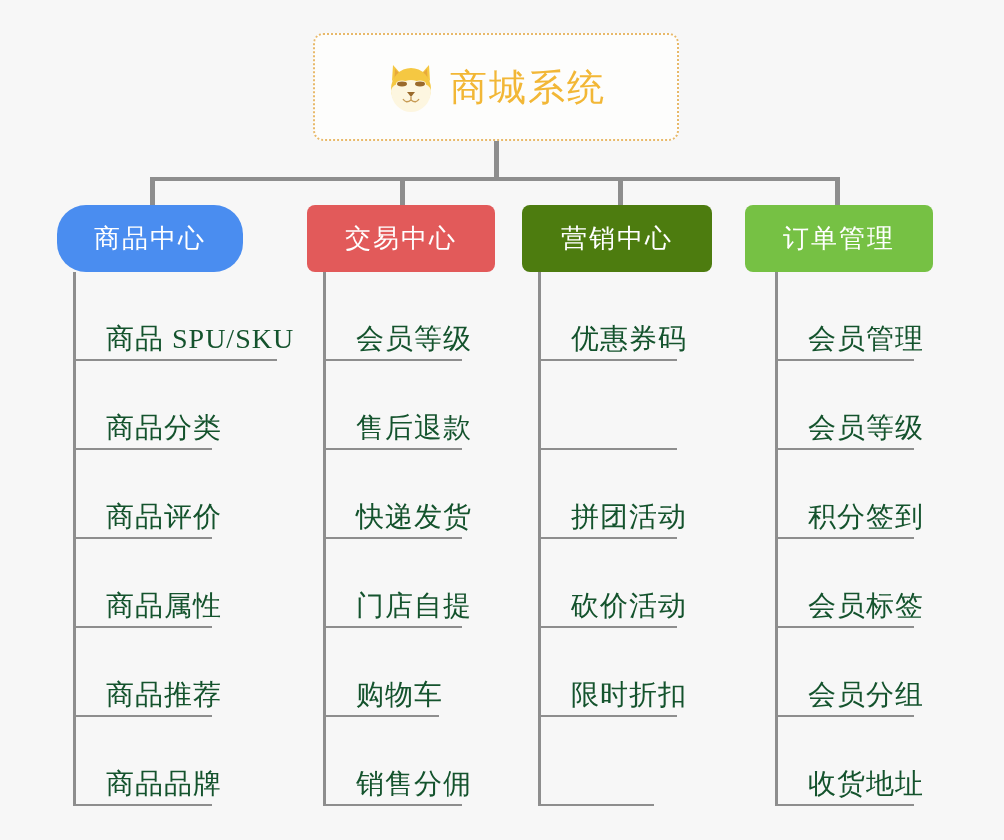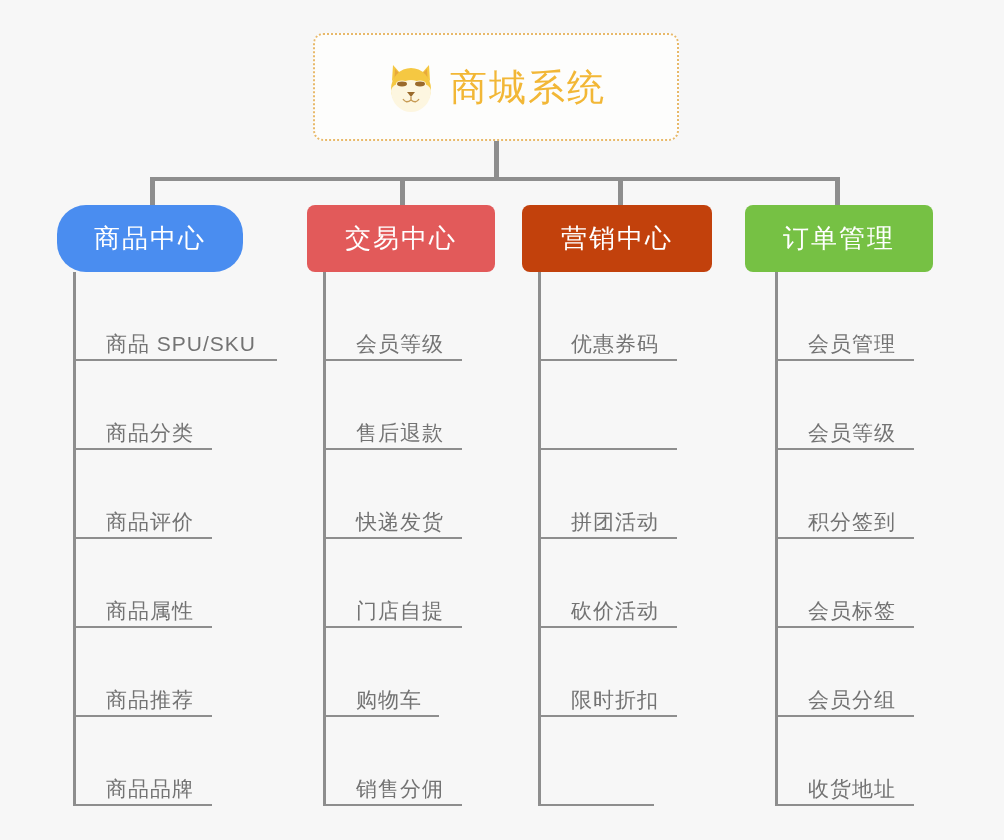--- a/index.html
+++ b/index.html
@@ -11,20 +11,21 @@
     height: 840px;
     background: #f7f7f7;
     font-family: "Liberation Sans", "DejaVu Sans", sans-serif;
     overflow: hidden;
   }
 
   #chart {
     position: relative;
     width: 1004px;
     height: 840px;
+    font-family: Liberation Serif, serif;
   }
 
   
   .root-node {
     position: absolute;
     left: 313px;
     top: 33px;
     width: 366px;
     height: 108px;
     box-sizing: border-box;
@@ -120,22 +121,22 @@
   }
   .leaf-underline {
     position: absolute;
     left: 0;
     bottom: 0;
     height: 2px;
     background: #8e8e8e;
   }
   .leaf-label {
     position: relative;
-    font-size: 21px;
-    color: #737373;
+    font-size: 28px;
+    color: #14532d;
     letter-spacing: 1px;
     white-space: nowrap;
     padding: 0 14px 6px 30px;
     line-height: 1.1;
   }
 </style>
 </head>
 <body style="background: rgb(247, 247, 247);">
 
 <div id="chart">
@@ -228,21 +229,21 @@
           <span class="leaf-underline" style="width: 113px;"></span>
         </div>
       <div class="leaf-row">
           <span class="leaf-label">销售分佣</span>
           <span class="leaf-underline" style="width: 136px;"></span>
         </div>
     </div>
   </div>
 
   <div class="branch b3">
-    <div class="branch-header" style="background: #c2410c;">
+    <div class="branch-header" style="background: #4d7c0f;">
       <span>营销中心</span>
     </div>
     <div class="leaf-list">
       <div class="leaf-row">
           <span class="leaf-label">优惠券码</span>
           <span class="leaf-underline" style="width: 136px;"></span>
         </div>
       <div class="leaf-row">
           <span class="leaf-underline" style="width: 136px;"></span>
         </div>

